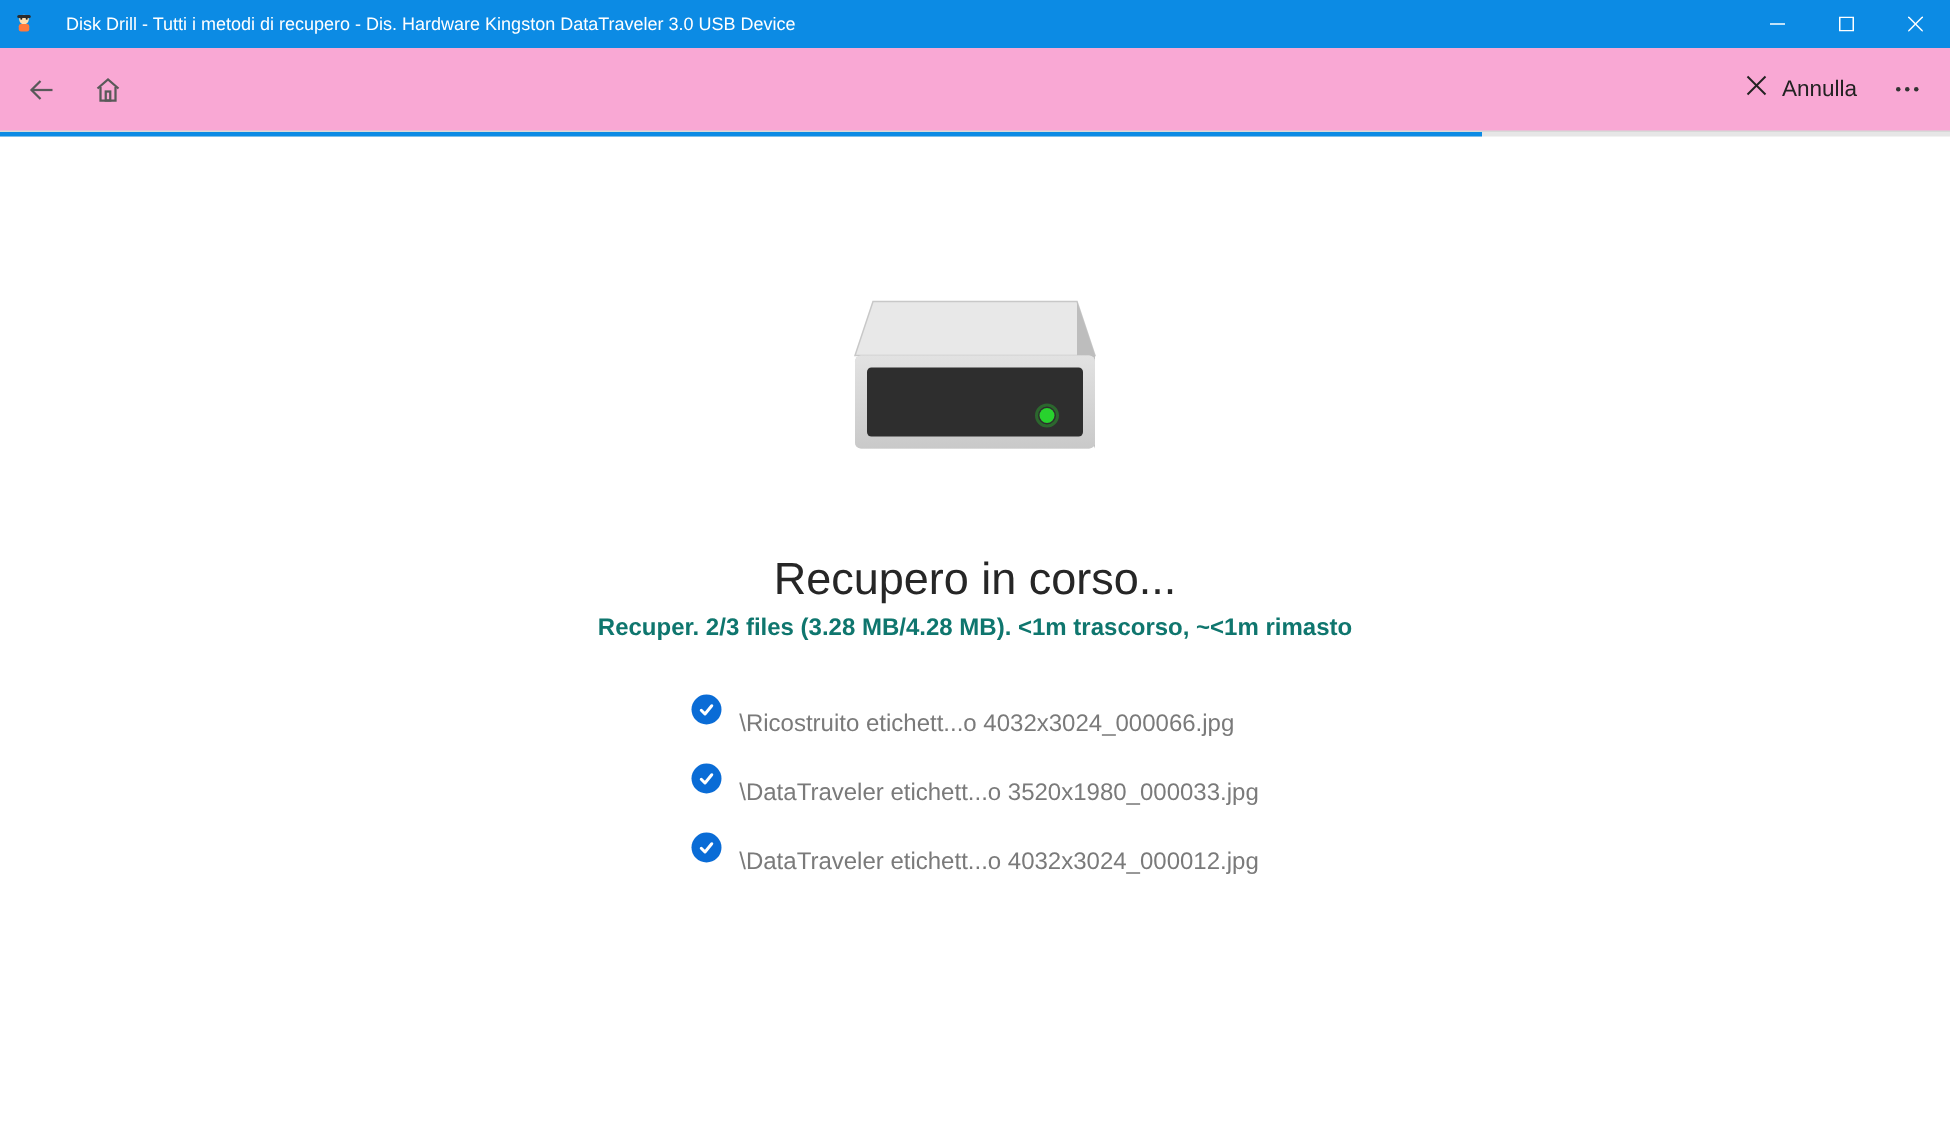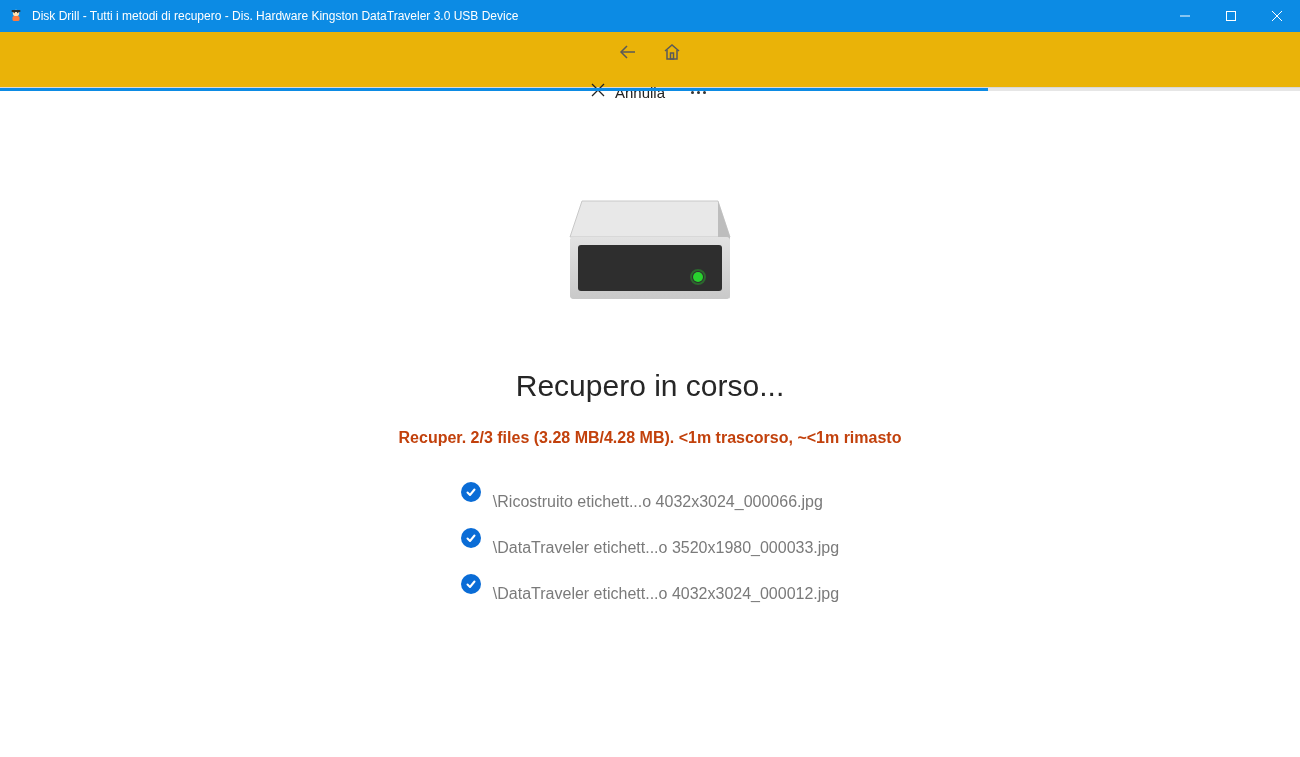--- a/index.html
+++ b/index.html
@@ -19,21 +19,21 @@
   background: #0c8be4;
   display: flex;
   align-items: center;
   color: #ffffff;
 }
 .titlebar-left {
   display: flex;
   align-items: center;
   flex: 1;
   padding-left: 8px;
-  gap: 8px;
+  gap: 20px;
 }
 .app-icon {
   width: 16px;
   height: 16px;
   flex-shrink: 0;
 }
 .titlebar-title {
   font-size: 12px;
   white-space: nowrap;
 }
@@ -47,26 +47,25 @@
   align-items: center;
   justify-content: center;
   cursor: pointer;
 }
 .win-btn svg {
   width: 10px;
   height: 10px;
 }
 .toolbar {
   height: 56px;
-  background: #eab308;
+  background: #f9a8d4;
   border-bottom: 1px solid #d8d8d8;
   display: flex;
   align-items: center;
   padding: 0 8px;
-  flex-direction: column;
 }
 .toolbar-left {
   display: flex;
   align-items: center;
   gap: 4px;
 }
 .toolbar-btn {
   width: 40px;
   height: 40px;
   display: flex;
@@ -127,26 +126,26 @@
   align-items: center;
   padding-top: 100px;
 }
 .drive-icon-wrap {
   margin-bottom: 24px;
 }
 .heading {
   font-size: 30px;
   font-weight: 400;
   color: #262626;
-  margin-bottom: 26px;
+  margin-bottom: 6px;
 }
 .status-line {
   font-size: 16px;
   font-weight: 600;
-  color: #c2410c;
+  color: #0f766e;
   margin-bottom: 26px;
 }
 .file-list {
   display: flex;
   flex-direction: column;
   gap: 8px;
   align-items: flex-start;
 }
 .file-row {
   display: flex;

